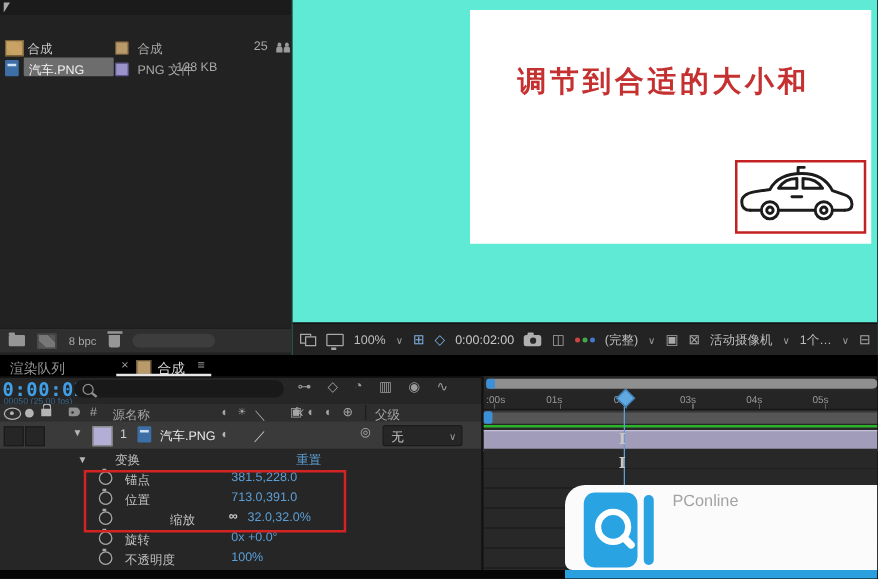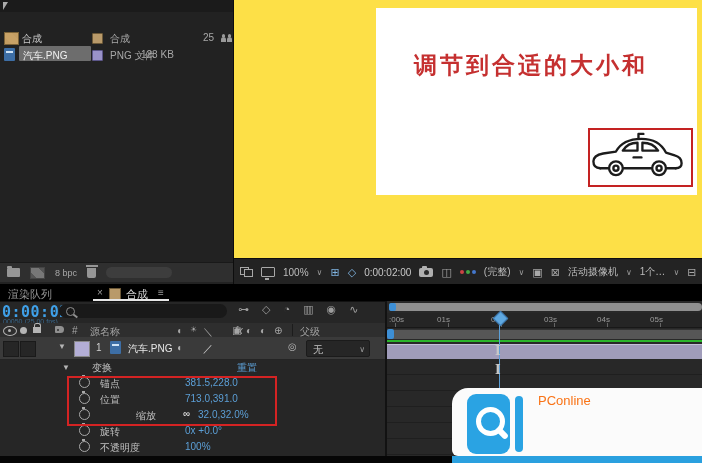--- a/index.html
+++ b/index.html
@@ -31,21 +31,21 @@
   .pp-foot{position:absolute;left:0;top:262px;right:0;height:19px;background:#2f2f2f;border-top:1px solid #191919;display:flex;align-items:center;gap:10px;padding-left:7px;}
   .i-folder{width:13px;height:9px;background:#969696;border-radius:1px;position:relative;display:inline-block;}
   .i-folder::before{content:"";position:absolute;top:-2px;left:0;width:5px;height:2px;background:#969696;border-radius:1px 1px 0 0;}
   .i-thumb{width:13px;height:10px;background:#777;border:1px solid #444;
            background-image:linear-gradient(45deg,#555 25%,transparent 25%,transparent 75%,#555 75%);display:inline-block;}
   .i-trash{width:9px;height:10px;background:#969696;border-radius:0 0 2px 2px;position:relative;display:inline-block;}
   .i-trash::before{content:"";position:absolute;top:-2.5px;left:-1.5px;width:12px;height:1.5px;background:#969696;}
   .pill{width:66px;height:11px;background:#3d3d3d;border-radius:6px;}
 
   
-  .vp{position:absolute;left:233px;top:0;width:469px;height:284px;background:#fde047;border-left:1px solid #0d0d0d;}
+  .vp{position:absolute;left:233px;top:0;width:469px;height:284px;background:#5eead4;border-left:1px solid #0d0d0d;}
   .canvas{position:absolute;left:142px;top:8px;width:321px;height:187px;background:#ffffff;}
   .note{position:absolute;left:38px;color:#c53030;font-weight:bold;font-size:23px;letter-spacing:3px;}
   .carbox{position:absolute;left:212px;top:120px;width:101px;height:55px;border:2px solid #c42222;}
   .vtb{position:absolute;left:0;right:0;top:258px;height:26px;background:#232323;border-top:1px solid #0e0e0e;
        display:flex;align-items:center;gap:8px;padding:0 6px;color:#bdbdbd;}
   .i-sq2{width:13px;height:10px;position:relative;display:inline-block;}
   .i-sq2::before{content:"";position:absolute;left:0;top:0;width:7px;height:6px;border:1px solid #a8a8a8;}
   .i-sq2::after{content:"";position:absolute;right:0;bottom:0;width:7px;height:6px;border:1px solid #a8a8a8;background:#232323;}
   .i-mon{width:12px;height:8px;border:1.2px solid #a8a8a8;border-radius:1px;position:relative;display:inline-block;}
   .i-mon::after{content:"";position:absolute;left:3px;bottom:-4px;width:4px;height:2px;background:#a8a8a8;}
@@ -106,21 +106,21 @@
 
   
   .wm{position:absolute;left:452px;top:388px;width:250px;height:75px;z-index:50;}
   .wm-card{position:absolute;left:0;top:0;width:250px;height:68px;background:#fbfbfb;border-radius:16px 0 0 6px;}
   .wm-blue{position:absolute;left:0;top:68px;width:250px;height:7px;background:#2aa0df;}
   .wm-icon{position:absolute;left:15px;top:6px;width:57px;height:60px;}
   .wm-icon .main{position:absolute;left:0;top:0;width:43px;height:60px;background:#2aa3e3;border-radius:9px;}
   .wm-icon .fold{position:absolute;left:48px;top:2px;width:8px;height:56px;background:#2aa3e3;border-radius:4px;}
   .wm-icon .ring{position:absolute;left:9px;top:13px;width:19px;height:19px;border:5px solid #fff;border-radius:50%;}
   .wm-icon .stem{position:absolute;left:28px;top:36px;width:14px;height:6px;background:#fff;border-radius:3px;transform:rotate(45deg);}
-  .wm-brand{position:absolute;left:86px;top:5px;color:#f97316;font-size:13px;}
+  .wm-brand{position:absolute;left:86px;top:5px;color:#a3a3a3;font-size:13px;}
   .wm-title{position:absolute;left:84px;top:17px;color:#b6b9bc;font-size:34px;font-weight:bold;letter-spacing:2px;}
 </style>
 </head>
 <body>
 
 <div class="app">
 
   <div class="pp">
     <div class="pp-top">
       <span class="cursor"></span>

